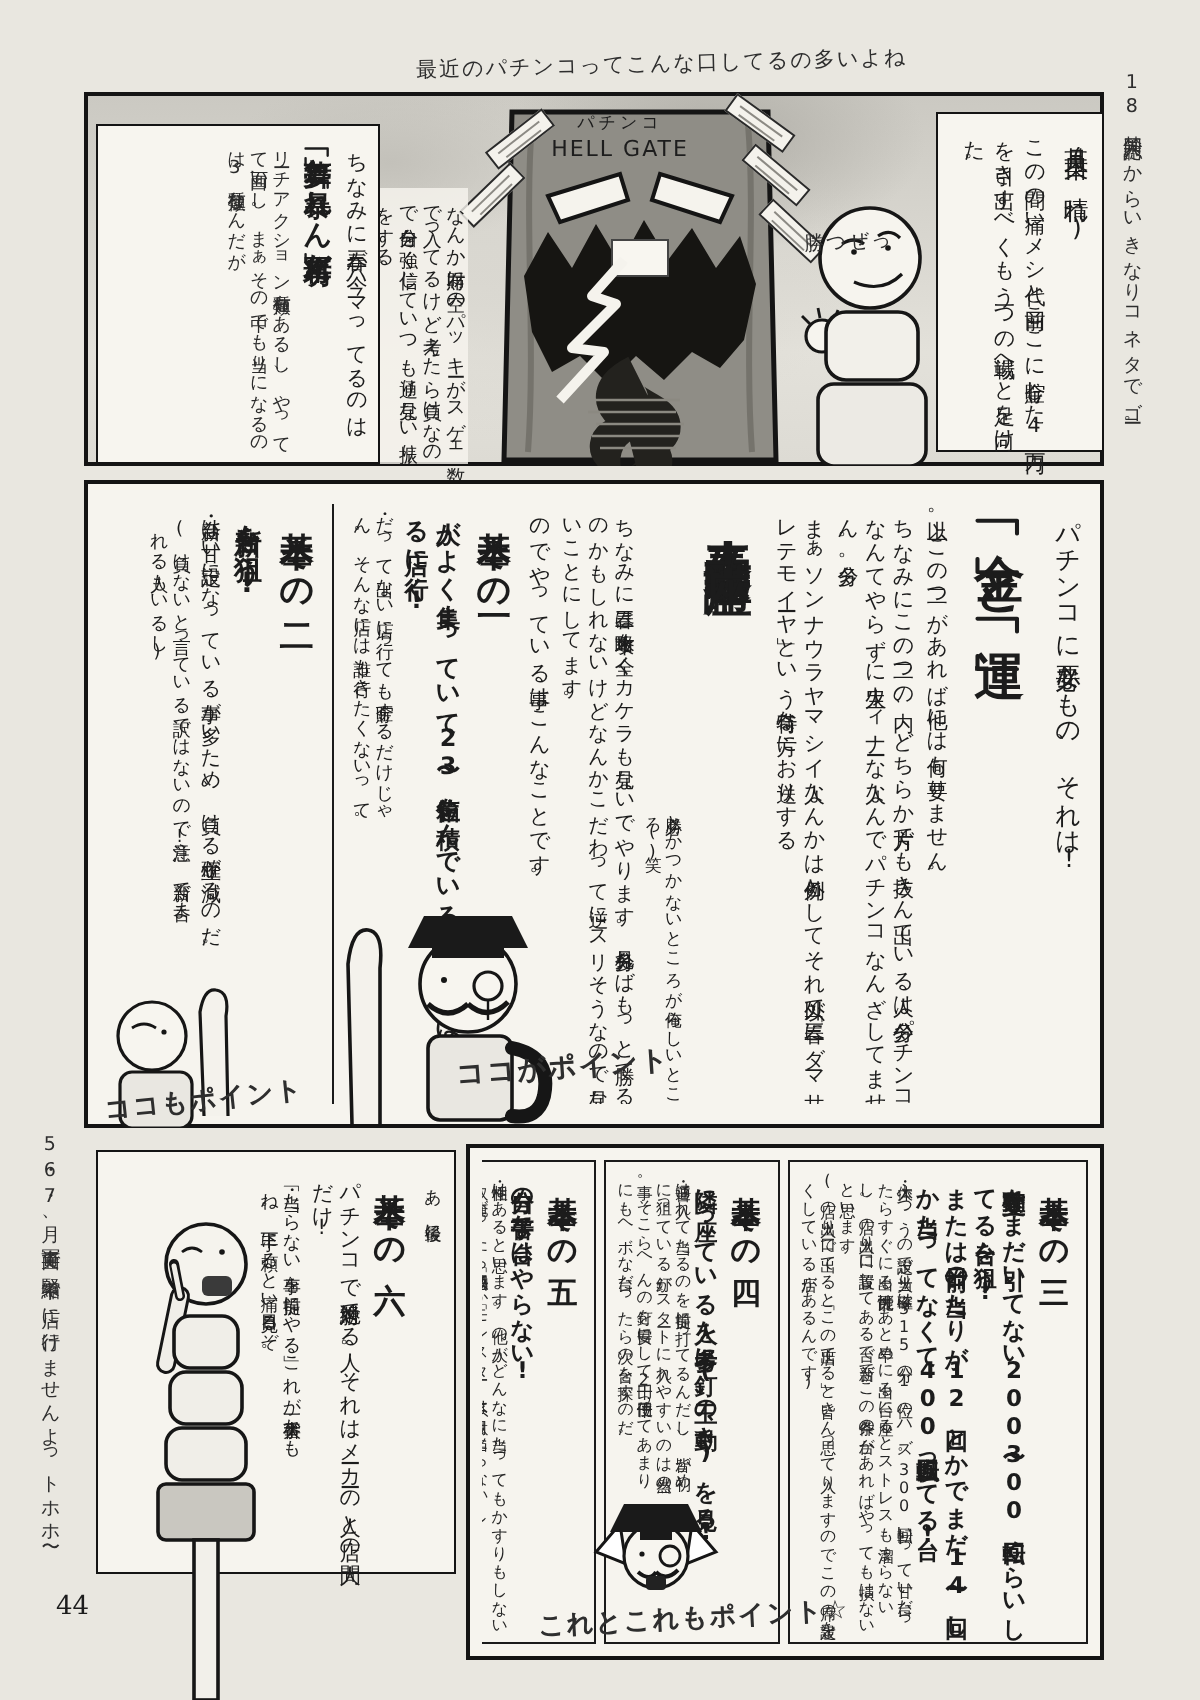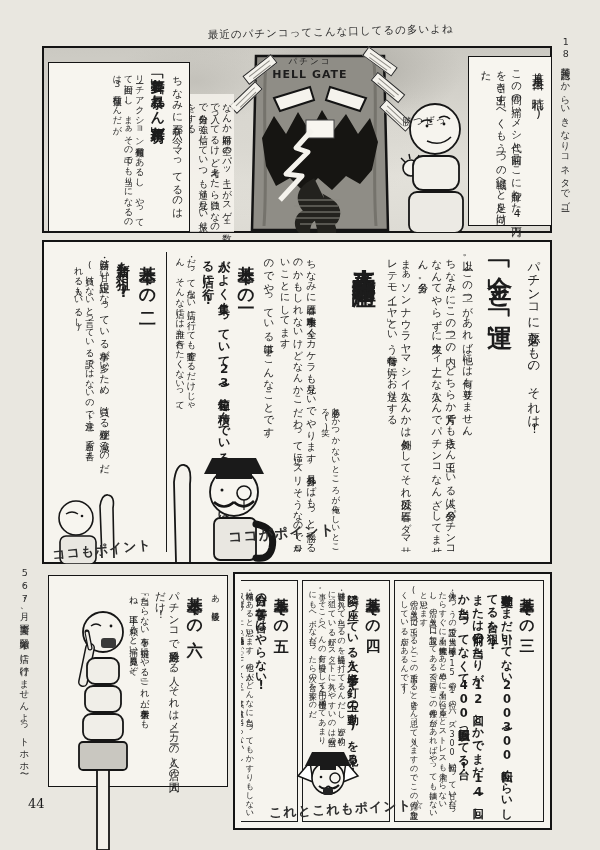--- a/index.html
+++ b/index.html
@@ -46,21 +46,21 @@
   #side-box .intro { font-size:10.5px; line-height:1.3; }
   #side-box .titles { font-size:14px; font-weight:bold; line-height:1.25; margin:0 4px; }
   #side-box .note { font-size:9px; line-height:1.25; color:#2b2b2b; }
   #wallet-note {
     position:absolute; left:144px; top:46px; width:46px; height:138px;
     font-size:9.5px; line-height:1.25; background:rgba(247,245,239,.8); padding:2px 1px;
   }
   #monster { position:absolute; left:178px; top:2px; width:196px; height:183px; }
   #gate-label { position:absolute; left:196px; top:8px; width:140px; text-align:center; color:#1d1d1d; }
   #gate-label .jp { display:block; font-size:8.5px; letter-spacing:2px; }
-  #gate-label .en { display:block; font-size:11px; font-weight:bold; letter-spacing:1px; }
+  #gate-label .en { display:block; font-size:11px; font-weight:normal; letter-spacing:1px; }
   .sign { position:absolute; width:36px; height:11px; background:#f4f2ec; border:1px solid #2a2a2a;
           background-image:linear-gradient(#8c8a84,#8c8a84),linear-gradient(#8c8a84,#8c8a84);
           background-size:26px 1px,22px 1px; background-position:4px 3px,6px 7px; background-repeat:no-repeat; }
   #player { position:absolute; left:353px; top:52px; width:72px; height:133px; }
   #speech { position:absolute; left:358px; top:66px; font-size:10px; transform:rotate(-3deg); }
 
   
   #panel2 { left:42px; top:240px; width:510px; height:324px; }
   #panel2 .flow { inset:10px 8px; }
   .c-intro1 { font-size:12.5px; line-height:1.35; }

